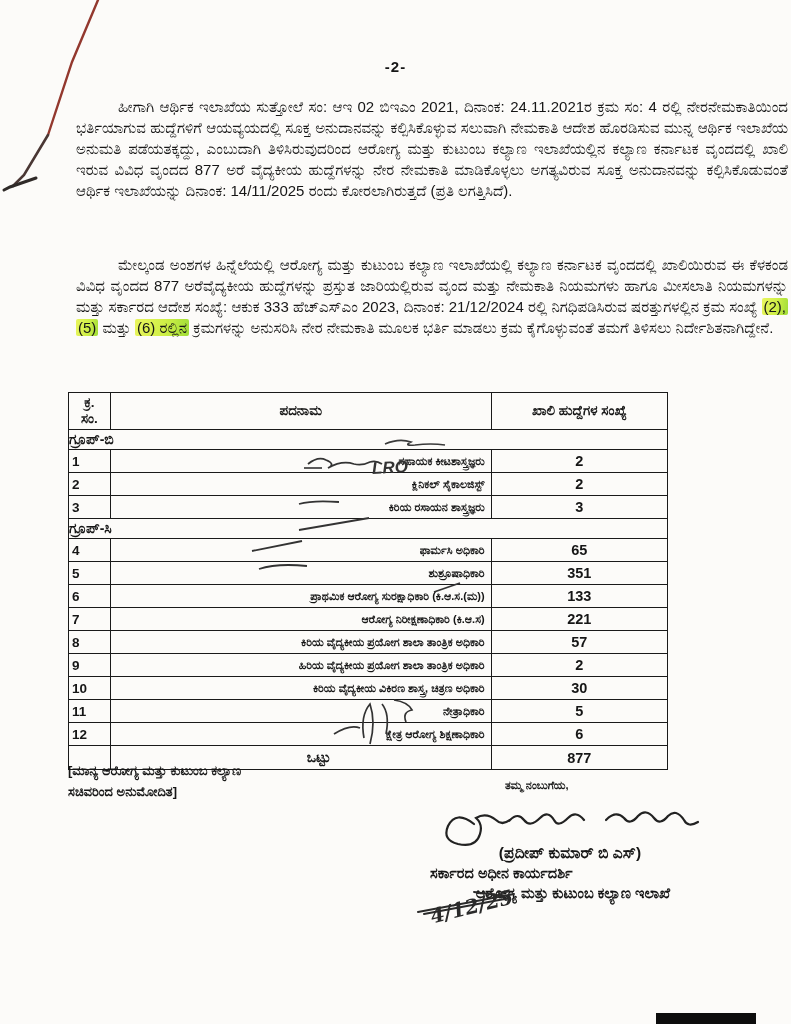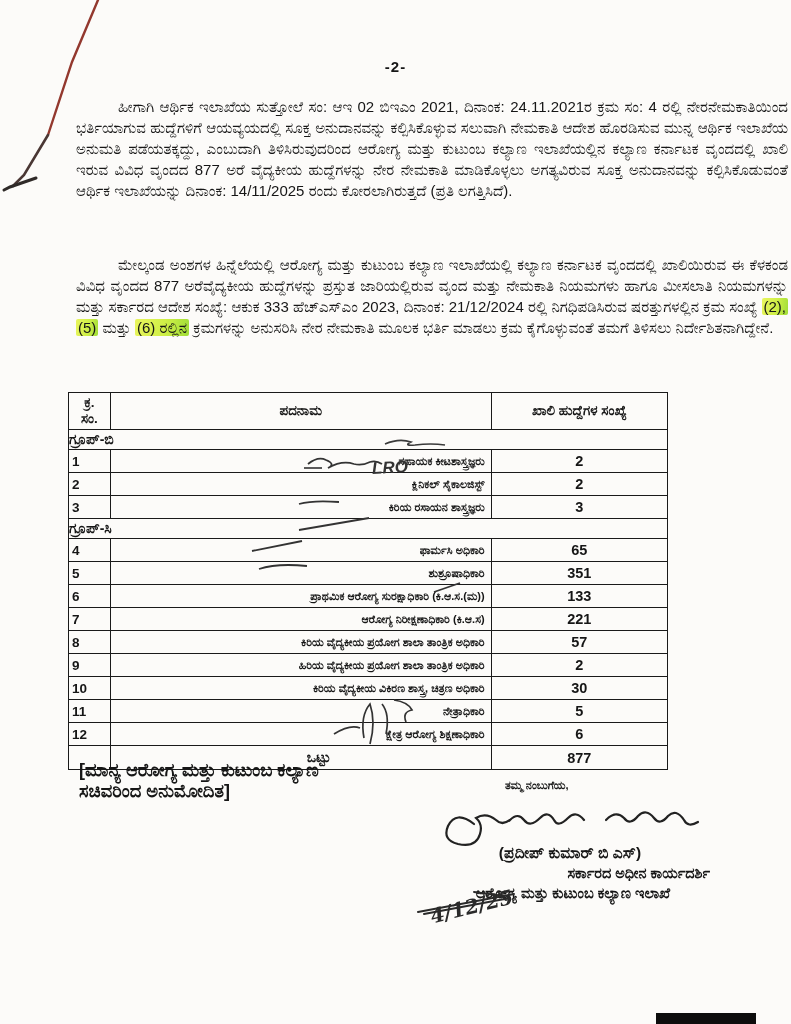--- a/index.html
+++ b/index.html
@@ -49,34 +49,34 @@
     text-align:left;font-weight:bold;font-size:14px;padding:0;
   }
   tr.data-row{height:23px;}
   td.c-sl{padding:0 3px;font-weight:bold;font-size:13.5px;}
   td.c-name{padding:0 6px;font-weight:700;font-size:11px;white-space:nowrap;overflow:hidden;text-align:right;}
   td.c-count{text-align:center;font-weight:bold;font-size:14.5px;}
   tr.total-row{height:24px;}
   td.c-total-label{text-align:right;padding-right:160px;font-weight:bold;border-left:none;}
   tr.total-row td{font-weight:bold;}
   .approval-note{
-    position:absolute;top:760px;left:79px;width:330px;
-    font-size:18px;line-height:21px;font-weight:600;white-space:pre-line;
+    position:absolute;top:760px;left:68px;width:330px;
+    font-size:13px;line-height:21px;font-weight:600;white-space:pre-line;
   }
   .closing{
     position:absolute;top:779px;left:505px;
     font-size:11px;font-weight:bold;
   }
   .sig-name{
     position:absolute;top:844px;left:440px;width:260px;
     text-align:center;font-size:15.5px;font-weight:bold;
   }
   .sig-title1{
     position:absolute;top:865px;left:430px;width:280px;
-    text-align:right;font-size:14.5px;font-weight:600;
+    text-align:left;font-size:14.5px;font-weight:600;
   }
   .sig-title2{
     position:absolute;top:885px;left:408px;width:330px;
     text-align:center;font-size:14.5px;font-weight:600;
   }
   .sig-title3{
     position:absolute;top:906px;left:470px;width:200px;
     text-align:center;font-size:14.5px;font-weight:600;
   }
   .svg-overlay{position:absolute;pointer-events:none;}

